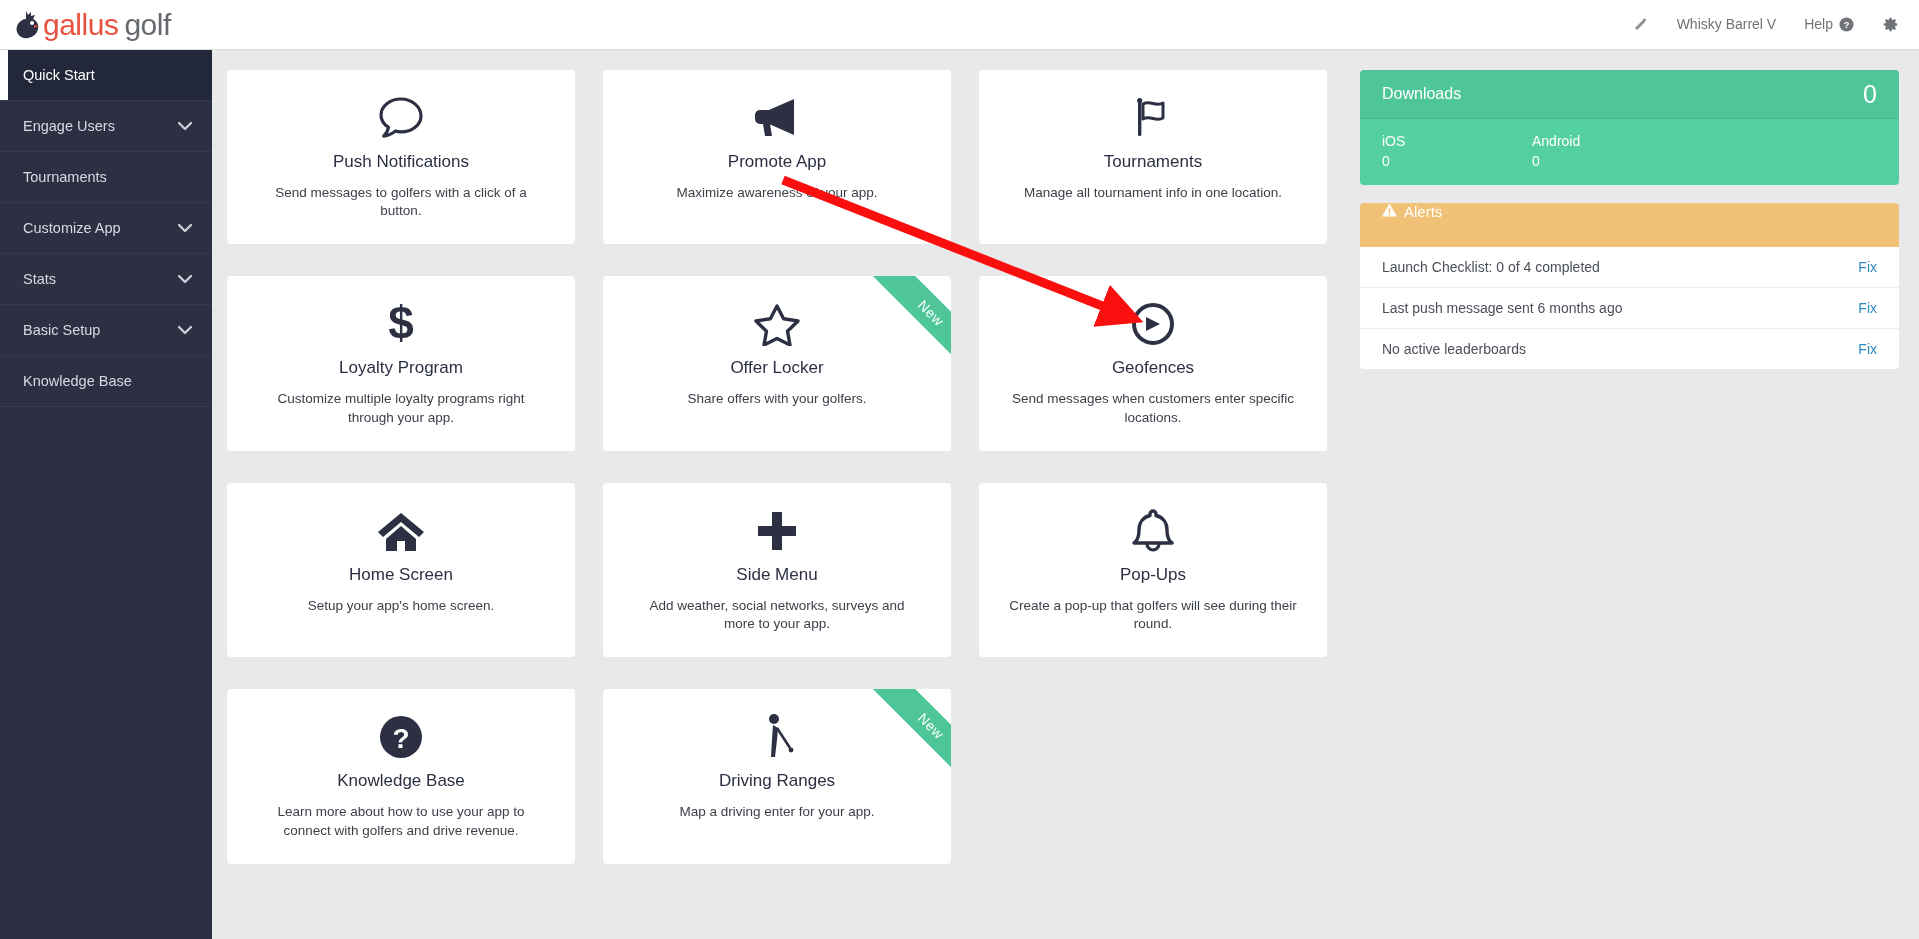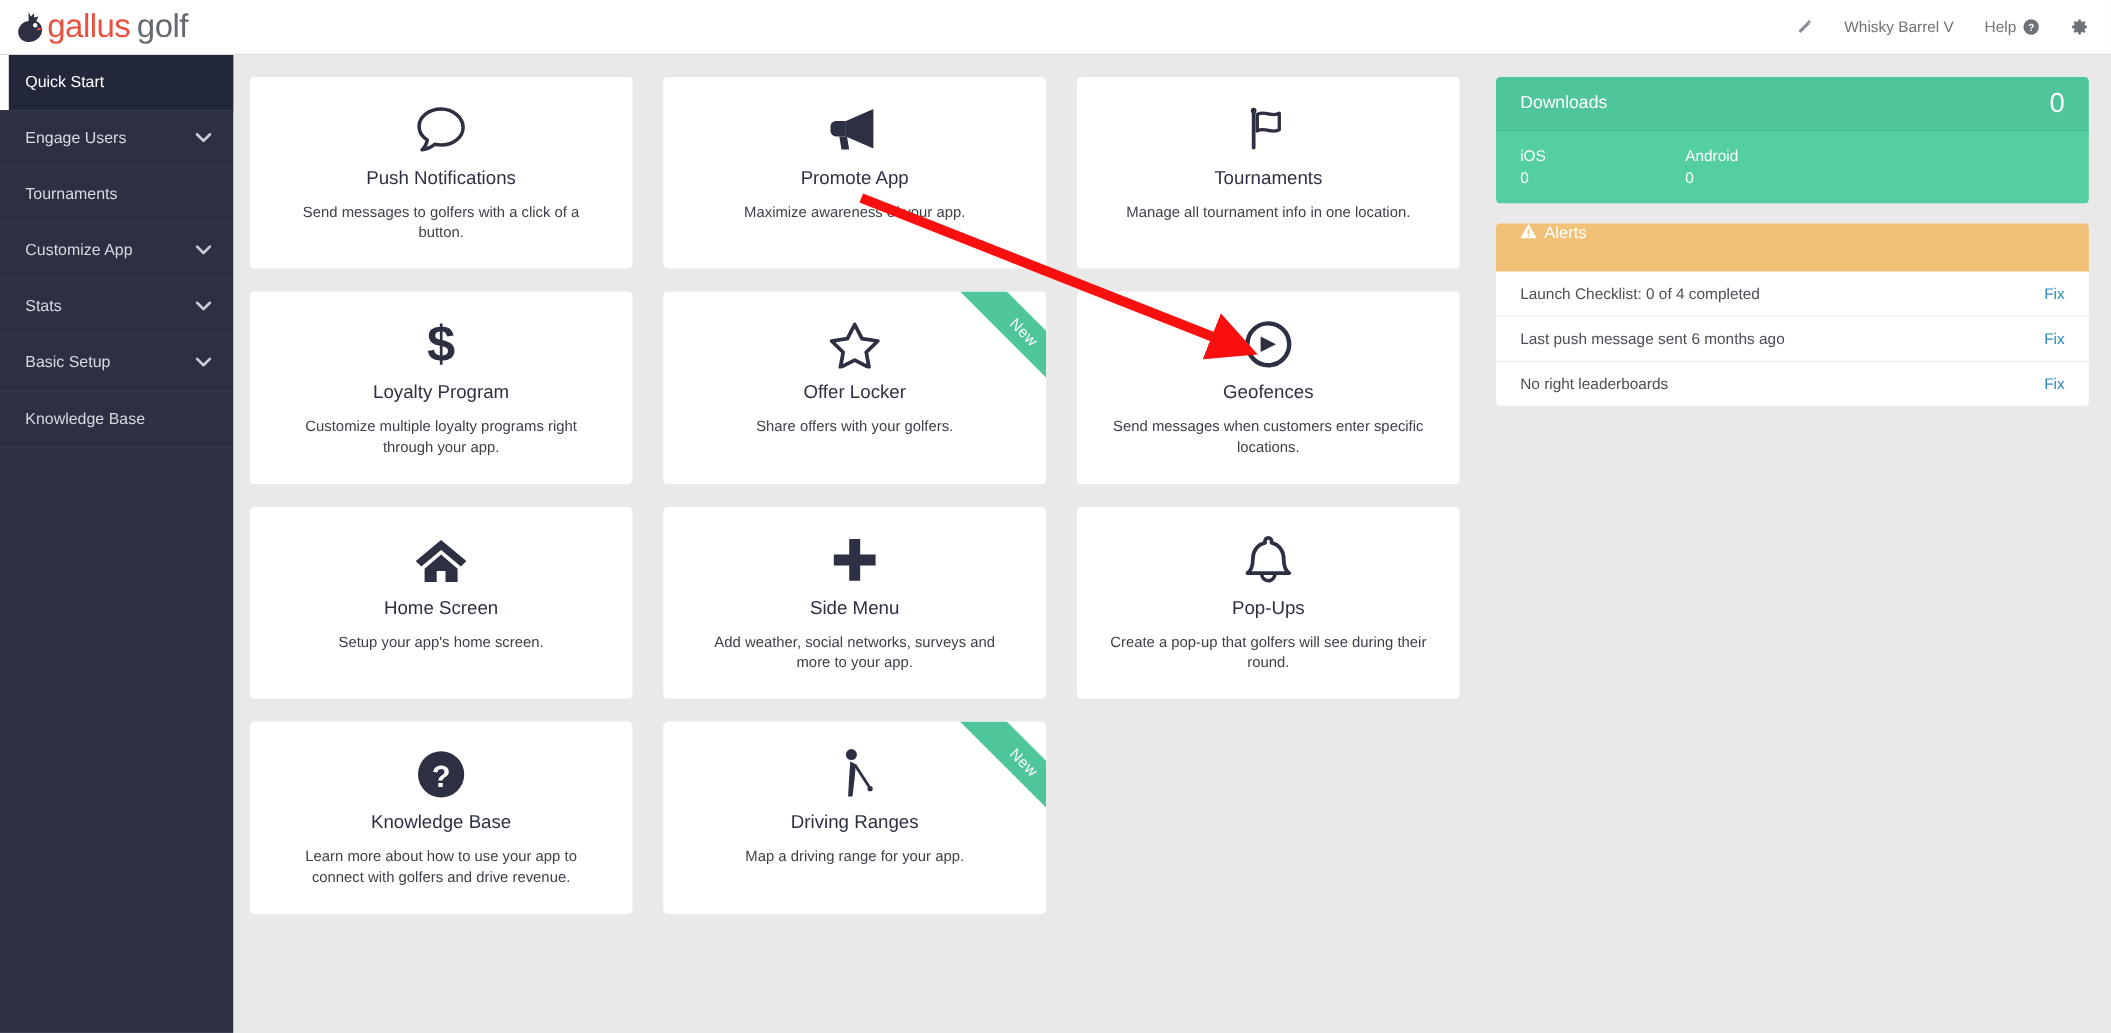--- a/index.html
+++ b/index.html
@@ -65,21 +65,21 @@
   .main {
     position: absolute; top: 50px; left: 212px;
     width: 1707px; height: 889px;
     background: #e9e9e9;
     padding: 20px 20px 0 15px;
   }
   .layout { display: flex; gap: 0; }
   .cards-col { width: 1130px; }
   .side-col { width: 540px; margin-left: 5px; padding-top: 0; }
 
-  .card-grid { display: flex; flex-wrap: wrap; gap: 21px 28px; }
+  .card-grid { display: flex; flex-wrap: wrap; gap: 32px 28px; }
   .card {
     position: relative;
     width: 348px; min-height: 160px;
     background: #ffffff;
     border-radius: 4px;
     padding: 22px 22px 24px;
     text-align: center;
     cursor: pointer;
     overflow: hidden;
   }
@@ -338,21 +338,21 @@
           <div class="card">
             <div class="card-icon">
               <svg width="40" height="48" viewBox="0 0 40 48">
                 <circle cx="17" cy="6" r="5" fill="#2c3042"></circle>
                 <path d="M16 12 l5 3 l-1 12 l-2 17 h-4 l1 -18 z" fill="#2c3042"></path>
                 <path d="M20 15 L33 35" stroke="#2c3042" stroke-width="2.6" fill="none"></path>
                 <circle cx="34" cy="37" r="2.4" fill="#2c3042"></circle>
               </svg>
             </div>
             <div class="card-title">Driving Ranges</div>
-            <div class="card-desc">Map a driving range for your app.</div>
+            <div class="card-desc">Map a driving enter for your app.</div>
             <div class="ribbon">
               <span>New</span>
             </div>
           </div>
         </div>
     </div>
 
     <div class="side-col">
 
       <div class="panel">
@@ -386,21 +386,21 @@
         <div class="al-list" id="alerts-list">
             <div class="al-row">
               <span>Launch Checklist: 0 of 4 completed</span>
               <span class="al-fix">Fix</span>
             </div>
             <div class="al-row">
               <span>Last push message sent 6 months ago</span>
               <span class="al-fix">Fix</span>
             </div>
             <div class="al-row">
-              <span>No right leaderboards</span>
+              <span>No active leaderboards</span>
               <span class="al-fix">Fix</span>
             </div>
           </div>
       </div>
 
     </div>
   </div>
 </div>
 
 <svg class="annot">

